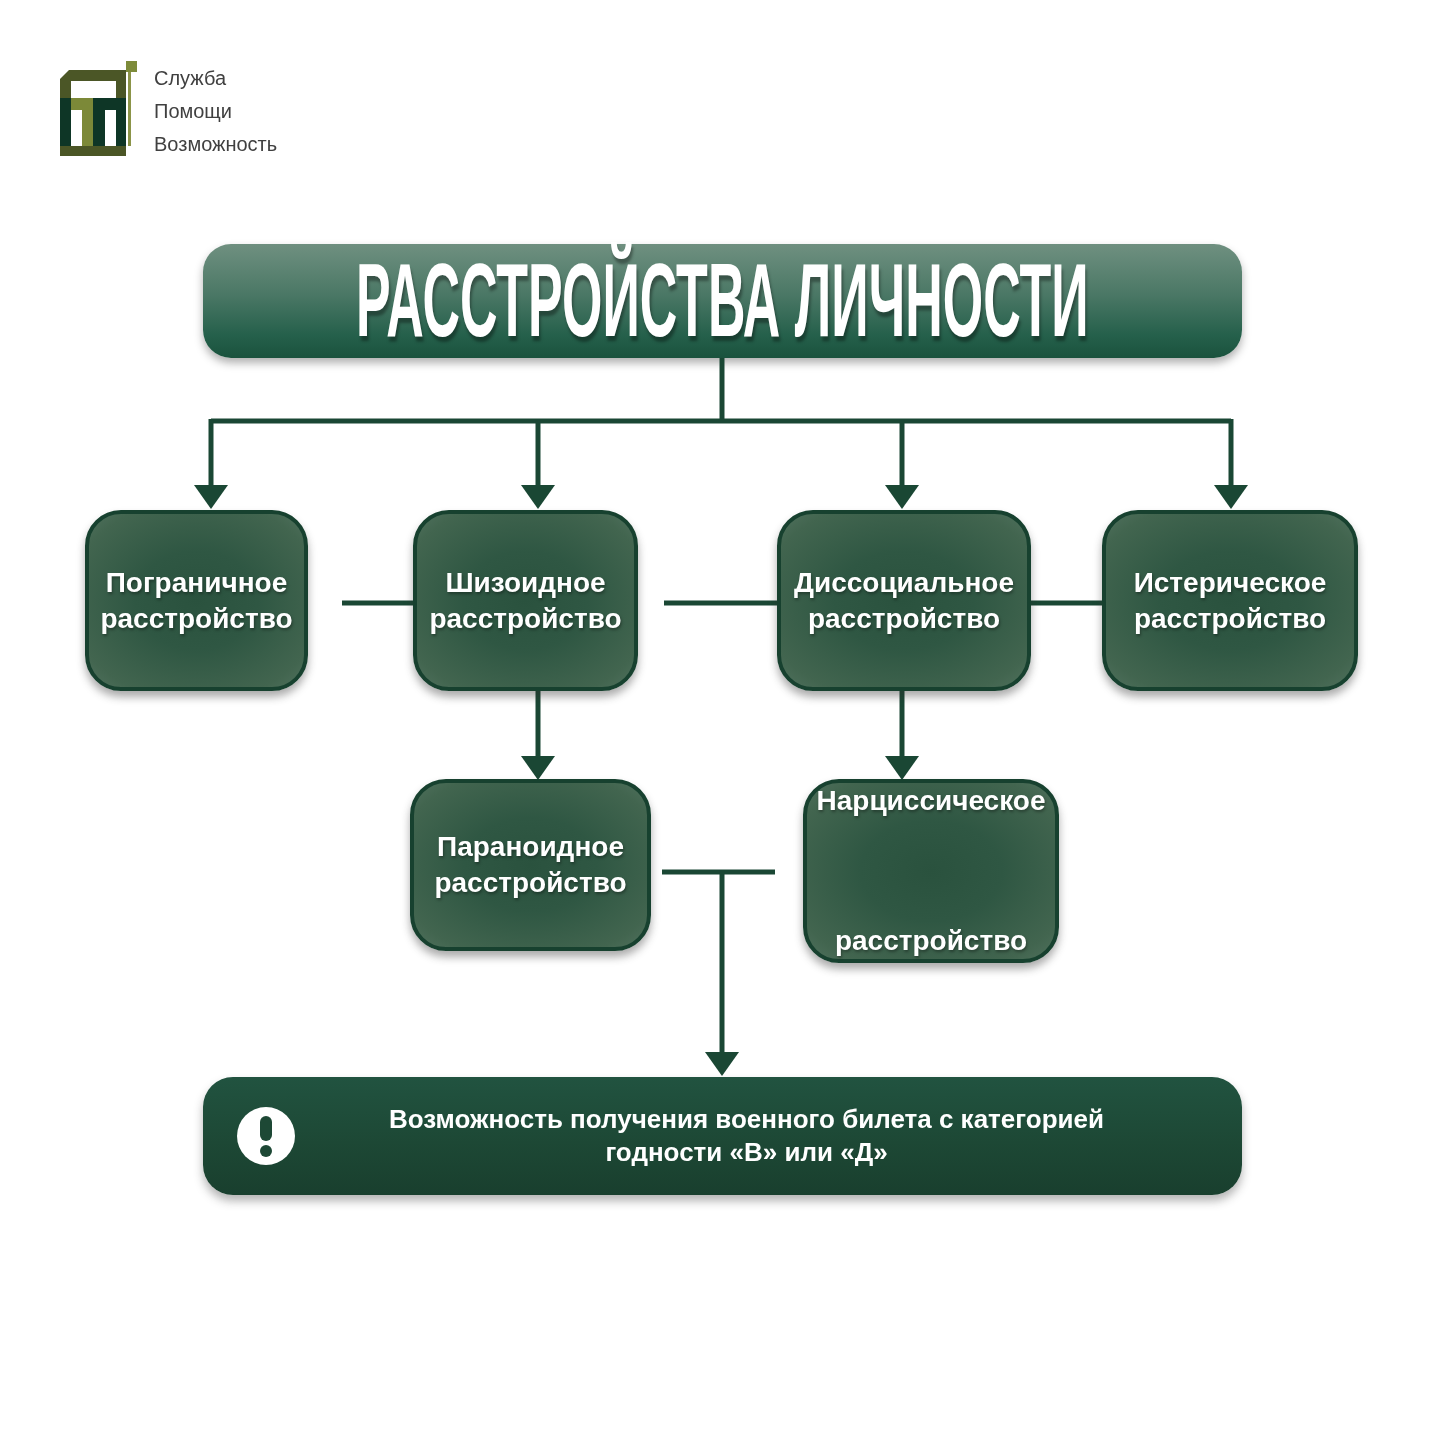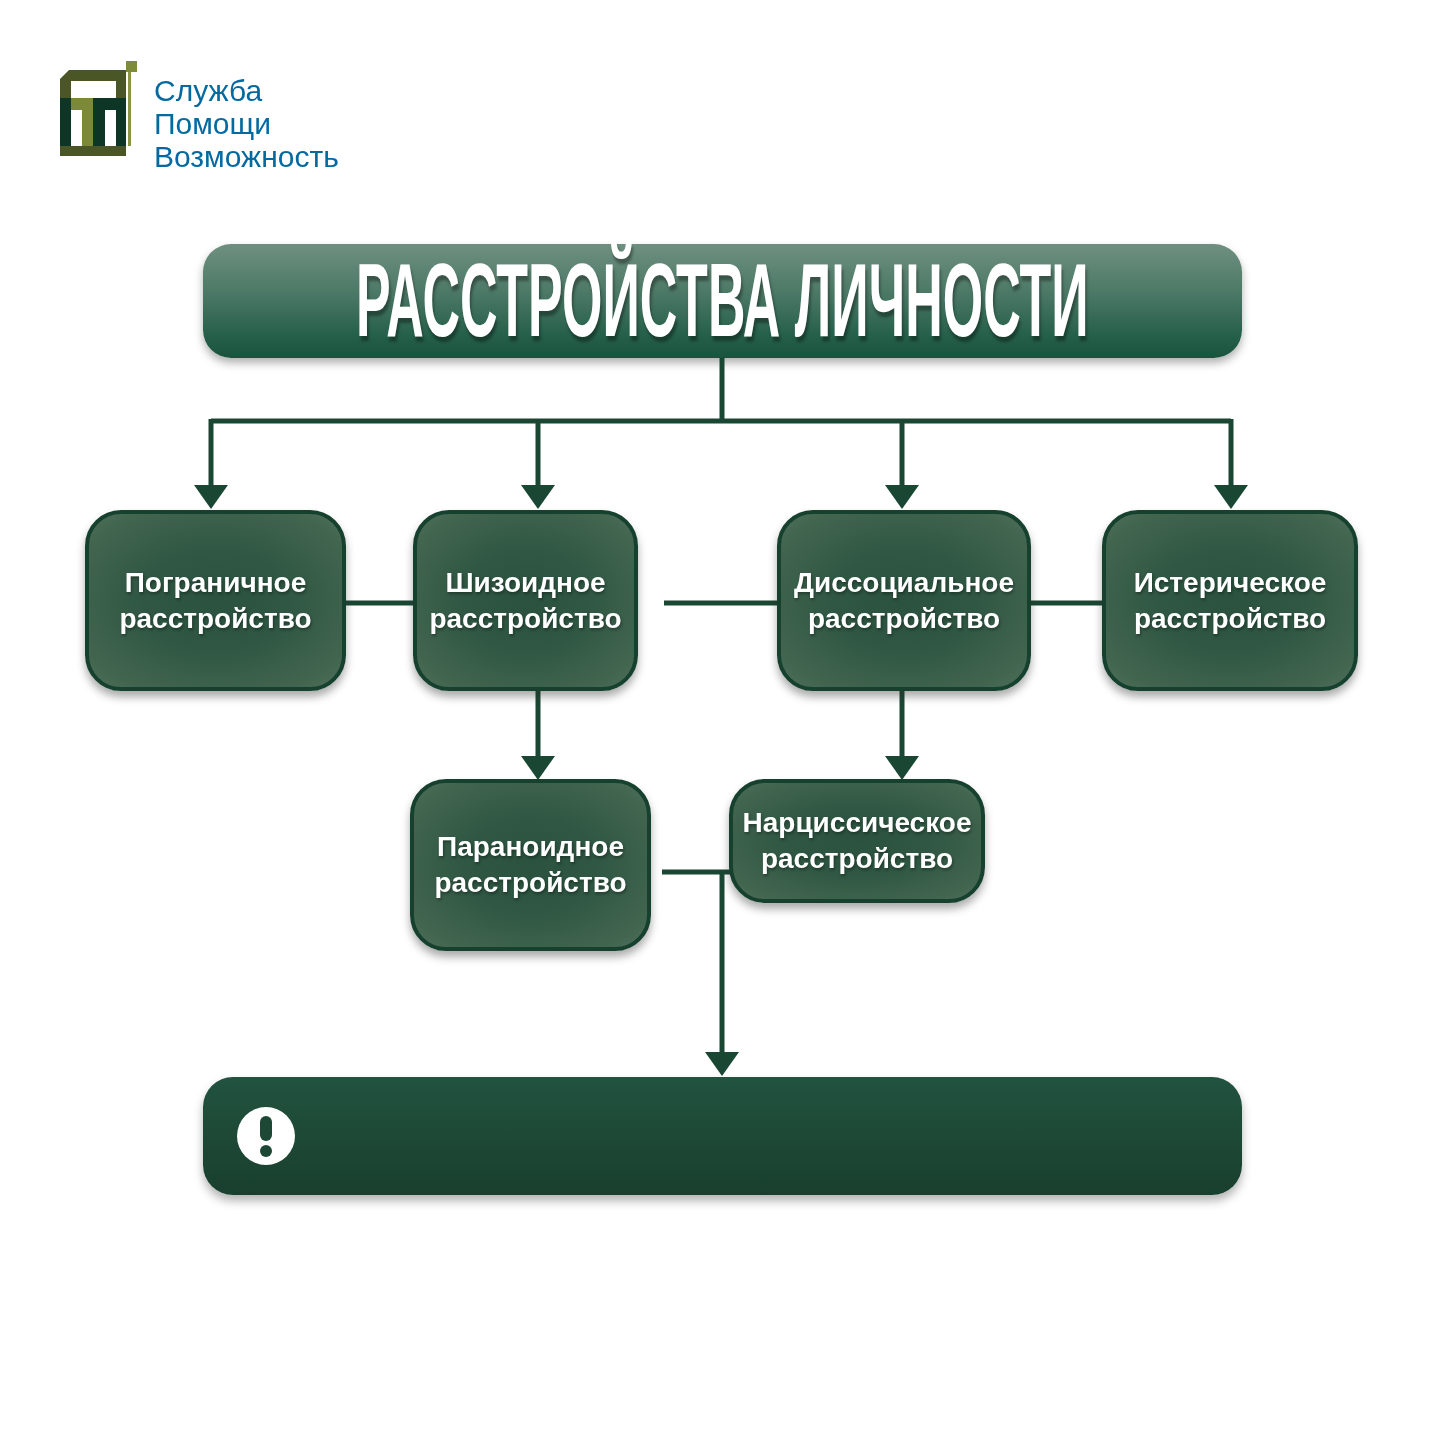--- a/index.html
+++ b/index.html
@@ -20,21 +20,21 @@
   .lm-rcol-u{left:56px;top:21px;width:10px;height:17px;background:#4b5626;}
   .lm-lcol-d{left:0;top:38px;width:11px;height:48px;background:#0e3626;}
   .lm-olivebar{left:11px;top:38px;width:22px;height:12px;background:#7c8938;}
   .lm-tealtop{left:33px;top:38px;width:33px;height:12px;background:#0e3626;}
   .lm-winL{left:11px;top:50px;width:11px;height:36px;background:#ffffff;}
   .lm-stem{left:22px;top:50px;width:11px;height:36px;background:#7c8938;}
   .lm-tealmid{left:33px;top:50px;width:12px;height:36px;background:#0e3626;}
   .lm-winR{left:45px;top:50px;width:11px;height:36px;background:#ffffff;}
   .lm-rcol-d{left:56px;top:50px;width:10px;height:36px;background:#0e3626;}
   .lm-bottom{left:0;top:86px;width:66px;height:10px;background:#4b5626;}
-  .logo-text{margin-left:14px;margin-top:14px;color:#0369a1;font-size:30px;line-height:33px;font-weight:400;}
+  .logo-text{margin-left:14px;margin-top:2px;color:#404040;font-size:20px;line-height:33px;font-weight:400;}
   
   .title-banner{
     position:absolute;left:203px;top:244px;width:1039px;height:114px;border-radius:28px;
     background:linear-gradient(180deg,#6f9080 0%,#4a7765 45%,#25604b 80%,#1a523d 100%);
     box-shadow:0 5px 9px rgba(30,30,30,.35);
     display:flex;align-items:flex-end;justify-content:center;
   }
   .title-banner span{
     color:#ffffff;font-weight:700;font-size:100px;letter-spacing:0;
     white-space:nowrap;transform:scale(0.52,1.04);
@@ -46,26 +46,26 @@
   .node{
     position:absolute;border:4px solid #17412f;border-radius:36px;box-sizing:border-box;
     background:radial-gradient(ellipse 95% 95% at 50% 50%,
                #2a523e 0%,#2f5743 30%,#42654f 62%,#5c7b6a 86%,#6c8777 100%);
     box-shadow:0 6px 8px rgba(45,45,45,.4);
     display:flex;flex-direction:column;align-items:center;justify-content:center;
     color:#ffffff;font-weight:700;font-size:28px;line-height:36px;
     text-shadow:1px 2px 3px rgba(0,0,0,.35);text-align:center;
   }
   .node span{display:block;white-space:nowrap;}
-  .n1{left:85px;top:510px;width:261px;height:181px;}
+  .n1{left:85px;top:510px;width:223px;height:181px;}
   .n2{left:413px;top:510px;width:225px;height:181px;}
   .n3{left:777px;top:510px;width:254px;height:181px;}
   .n4{left:1102px;top:510px;width:256px;height:181px;}
   .n5{left:410px;top:779px;width:241px;height:172px;}
-  .n6{left:729px;top:779px;width:256px;height:124px;}
+  .n6{left:803px;top:779px;width:256px;height:184px;justify-content:space-between;}
   
   .footer-banner{
     position:absolute;left:203px;top:1077px;width:1039px;height:118px;border-radius:30px;
     background:linear-gradient(180deg,#215340 0%,#1d4835 55%,#193f2e 100%);
     box-shadow:0 6px 10px rgba(40,40,40,.35);
     display:flex;align-items:center;box-sizing:border-box;padding-left:34px;padding-right:44px;
   }
   .excl-circle{
     width:58px;height:58px;border-radius:50%;background:#ffffff;flex:0 0 auto;
     display:flex;flex-direction:column;align-items:center;justify-content:center;gap:4px;
@@ -161,15 +161,19 @@
   <div class="node n6">
     <span>Нарциссическое</span>
     <span>расстройство</span>
   </div>
 
   <div class="footer-banner">
     <div class="excl-circle">
       <div class="excl-bar"></div>
       <div class="excl-dot"></div>
     </div>
+    <div class="footer-text">
+      <div>Возможность получения военного билета с категорией</div>
+      <div>годности «В» или «Д»</div>
+    </div>
   </div>
 
 </div>
 
 </body></html>

